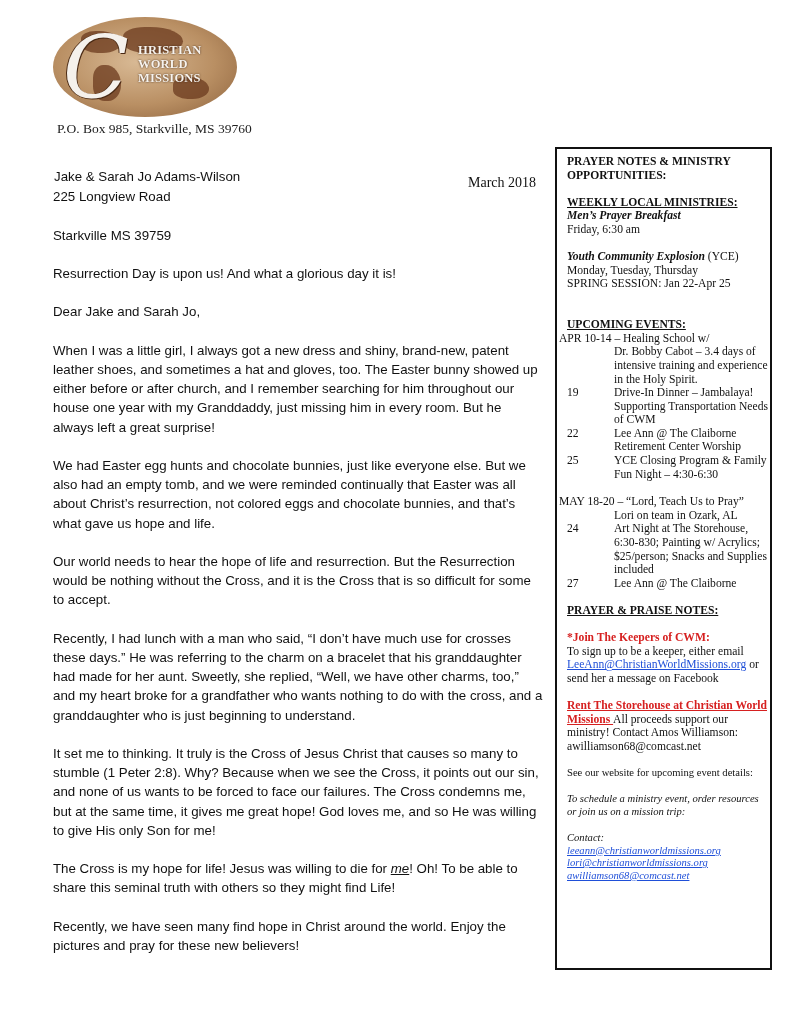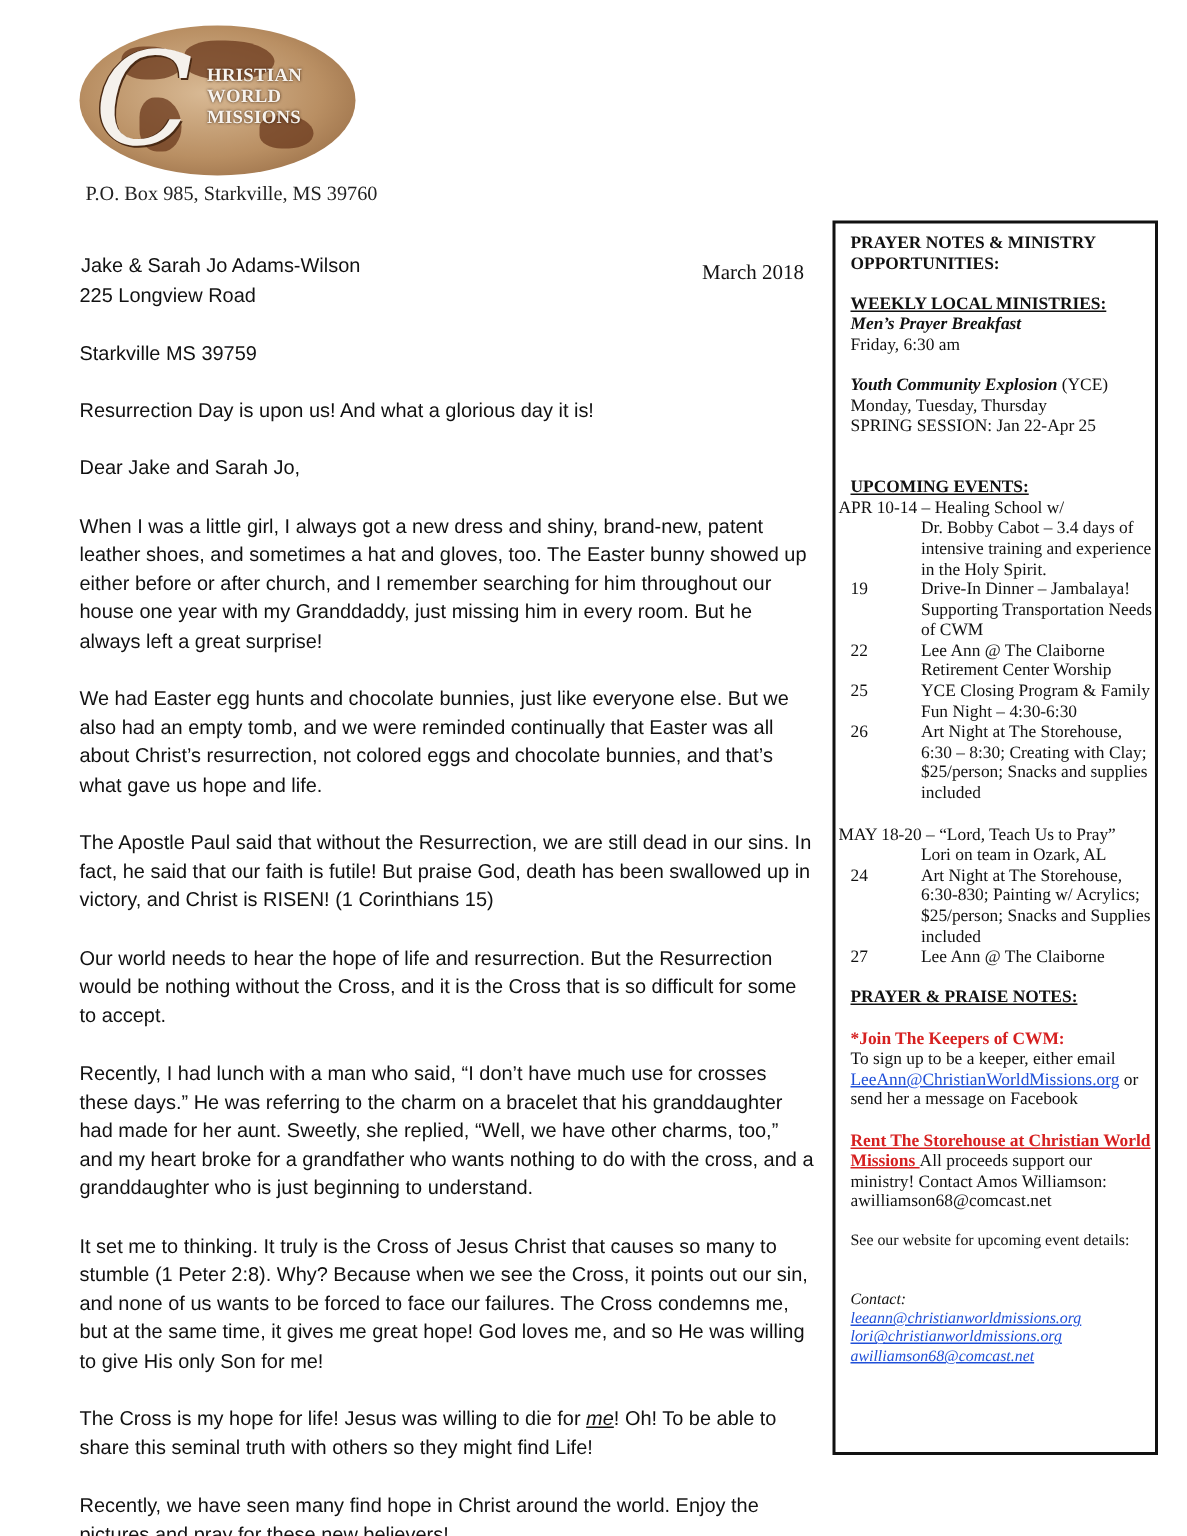--- a/index.html
+++ b/index.html
@@ -54,21 +54,20 @@
 <div class="date">March 2018</div>
 
 <div class="letter">
   <p class="addr">Jake &amp; Sarah Jo Adams-Wilson</p>
   <p>225 Longview Road</p>
   <p>Starkville MS 39759</p>
   <p>Resurrection Day is upon us!  And what a glorious day it is!</p>
   <p>Dear Jake and Sarah Jo,</p>
   <p>When I was a little girl, I always got a new dress and shiny, brand-new, patent leather shoes, and sometimes a hat and gloves, too.  The Easter bunny showed up either before or after church, and I remember searching for him throughout our house one year with my Granddaddy, just missing him in every room.  But he always left a great surprise!</p>
   <p>We had Easter egg hunts and chocolate bunnies, just like everyone else.  But we also had an empty tomb, and we were reminded continually that Easter was all about Christ’s resurrection, not colored eggs and chocolate bunnies, and that’s what gave us hope and life.</p>
-  <p>The Apostle Paul said that without the Resurrection, we are still dead in our sins.  In fact, he said that our faith is futile!  But praise God, death has been swallowed up in victory, and Christ is RISEN!  (1 Corinthians 15)</p>
   <p>Our world needs to hear the hope of life and resurrection.  But the Resurrection would be nothing without the Cross, and it is the Cross that is so difficult for some to accept.</p>
   <p>Recently, I had lunch with a man who said, “I don’t have much use for crosses these days.”  He was referring to the charm on a bracelet that his granddaughter had made for her aunt.  Sweetly, she replied, “Well, we have other charms, too,” and my heart broke for a grandfather who wants nothing to do with the cross, and a granddaughter who is just beginning to understand.</p>
   <p>It set me to thinking.  It truly is the Cross of Jesus Christ that causes so many to stumble (1 Peter 2:8).  Why?  Because when we see the Cross, it points out our sin, and none of us wants to be forced to face our failures.  The Cross condemns me, but at the same time, it gives me great hope!  God loves me, and so He was willing to give His only Son for me!</p>
   <p><span>The Cross is my hope for life!  Jesus was willing to die for </span><span class="u it">me</span><span>! Oh! To be able to share this seminal truth with others so they might find Life!</span></p>
   <p>Recently, we have seen many find hope in Christ around the world.  Enjoy the pictures and pray for these new believers!</p>
 </div>
 
 <div class="sidebar">
   <div class="sb-h">PRAYER NOTES &amp; MINISTRY OPPORTUNITIES:</div>
   <div class="gap"></div>
@@ -89,42 +88,39 @@
       <span class="ev-t">Drive-In Dinner – Jambalaya! Supporting Transportation Needs of CWM</span>
     </div>
   <div class="ev">
       <span class="ev-d">22</span>
       <span class="ev-t">Lee Ann @ The Claiborne Retirement Center Worship</span>
     </div>
   <div class="ev">
       <span class="ev-d">25</span>
       <span class="ev-t">YCE Closing Program &amp; Family Fun Night – 4:30-6:30</span>
     </div>
-  <div class="ev">
-      <span class="ev-d">26</span>
-      <span class="ev-t">Art Night at The Storehouse, 6:30 – 8:30; Creating with Clay; $25/person; Snacks and supplies included</span>
-    </div>
   <div style="margin-left:-8px;margin-top:14px;">MAY 18-20 – “Lord, Teach Us to Pray”</div>
   <div class="ev-indent">Lori on team in Ozark, AL</div>
   <div class="ev">
       <span class="ev-d">24</span>
       <span class="ev-t">Art Night at The Storehouse, 6:30-830; Painting w/ Acrylics; $25/person; Snacks and Supplies included</span>
     </div>
   <div class="ev">
       <span class="ev-d">27</span>
       <span class="ev-t">Lee Ann @ The Claiborne</span>
     </div>
   <div class="gap"></div>
   <div class="sb-h u">PRAYER &amp; PRAISE NOTES:</div>
   <div class="gap"></div>
   <div class="red">*Join The Keepers of CWM:</div>
   <div><span>To sign up to be a keeper, either email </span><a class="link">LeeAnn@ChristianWorldMissions.org</a><span> or send her a message on Facebook</span></div>
   <div class="gap"></div>
   <div><span class="red u">Rent The Storehouse at Christian World Missions </span><span>All proceeds support our ministry! Contact Amos Williamson: awilliamson68@comcast.net</span></div>
   <div class="gap"></div>
   <div class="small">See our website for upcoming event details:</div>
   <div class="gap"></div>
+  <div class="small it">To schedule a ministry event, order resources or join us on a mission trip:</div>
   <div class="gap"></div>
   <div class="small it">Contact:</div>
   <div class="small it"><a class="link">leeann@christianworldmissions.org</a></div>
   <div class="small it"><a class="link">lori@christianworldmissions.org</a></div>
   <div class="small it"><a class="link">awilliamson68@comcast.net</a></div>
 </div>
 
 </body></html>

